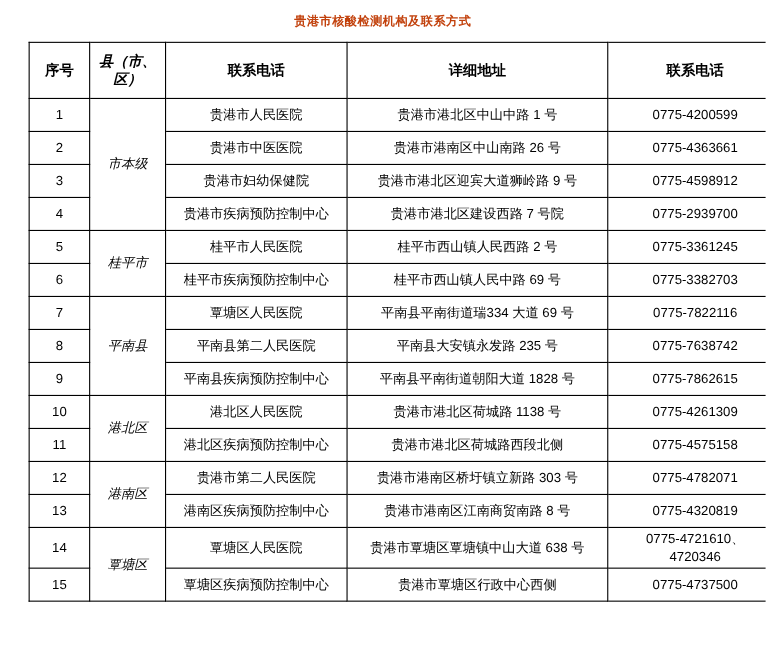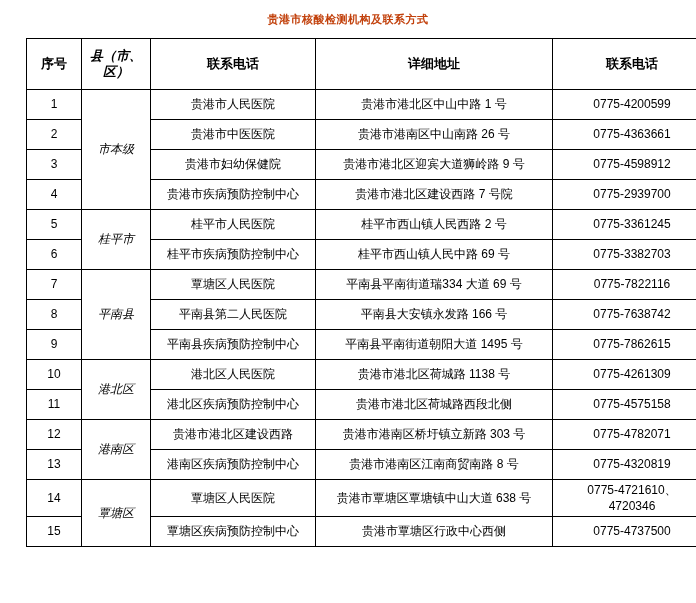--- a/index.html
+++ b/index.html
@@ -137,46 +137,46 @@
           <tr>
             <td class="c-idx">7</td>
             <td class="c-area area-cell" rowspan="3">平南县</td>
             <td class="c-org">覃塘区人民医院</td>
             <td class="c-addr">平南县平南街道瑞334 大道 69 号</td>
             <td class="c-tel">0775-7822116</td>
           </tr>
           <tr>
             <td class="c-idx">8</td>
             <td class="c-org">平南县第二人民医院</td>
-            <td class="c-addr">平南县大安镇永发路 166 号</td>
+            <td class="c-addr">平南县大安镇永发路 235 号</td>
             <td class="c-tel">0775-7638742</td>
           </tr>
           <tr>
             <td class="c-idx tall">9</td>
             <td class="c-org tall">平南县疾病预防控制中心</td>
-            <td class="c-addr tall">平南县平南街道朝阳大道 1495 号</td>
+            <td class="c-addr tall">平南县平南街道朝阳大道 1828 号</td>
             <td class="c-tel tall">0775-7862615</td>
           </tr>
           <tr>
             <td class="c-idx tall">10</td>
             <td class="c-area area-cell" rowspan="2">港北区</td>
             <td class="c-org tall">港北区人民医院</td>
             <td class="c-addr tall">贵港市港北区荷城路 1138 号</td>
             <td class="c-tel tall">0775-4261309</td>
           </tr>
           <tr>
             <td class="c-idx tall">11</td>
             <td class="c-org tall">港北区疾病预防控制中心</td>
             <td class="c-addr tall">贵港市港北区荷城路西段北侧</td>
             <td class="c-tel tall">0775-4575158</td>
           </tr>
           <tr>
             <td class="c-idx">12</td>
             <td class="c-area area-cell" rowspan="2">港南区</td>
-            <td class="c-org">贵港市港北区建设西路</td>
+            <td class="c-org">贵港市第二人民医院</td>
             <td class="c-addr">贵港市港南区桥圩镇立新路 303 号</td>
             <td class="c-tel">0775-4782071</td>
           </tr>
           <tr>
             <td class="c-idx tall">13</td>
             <td class="c-org tall">港南区疾病预防控制中心</td>
             <td class="c-addr tall">贵港市港南区江南商贸南路 8 号</td>
             <td class="c-tel tall">0775-4320819</td>
           </tr>
           <tr>

